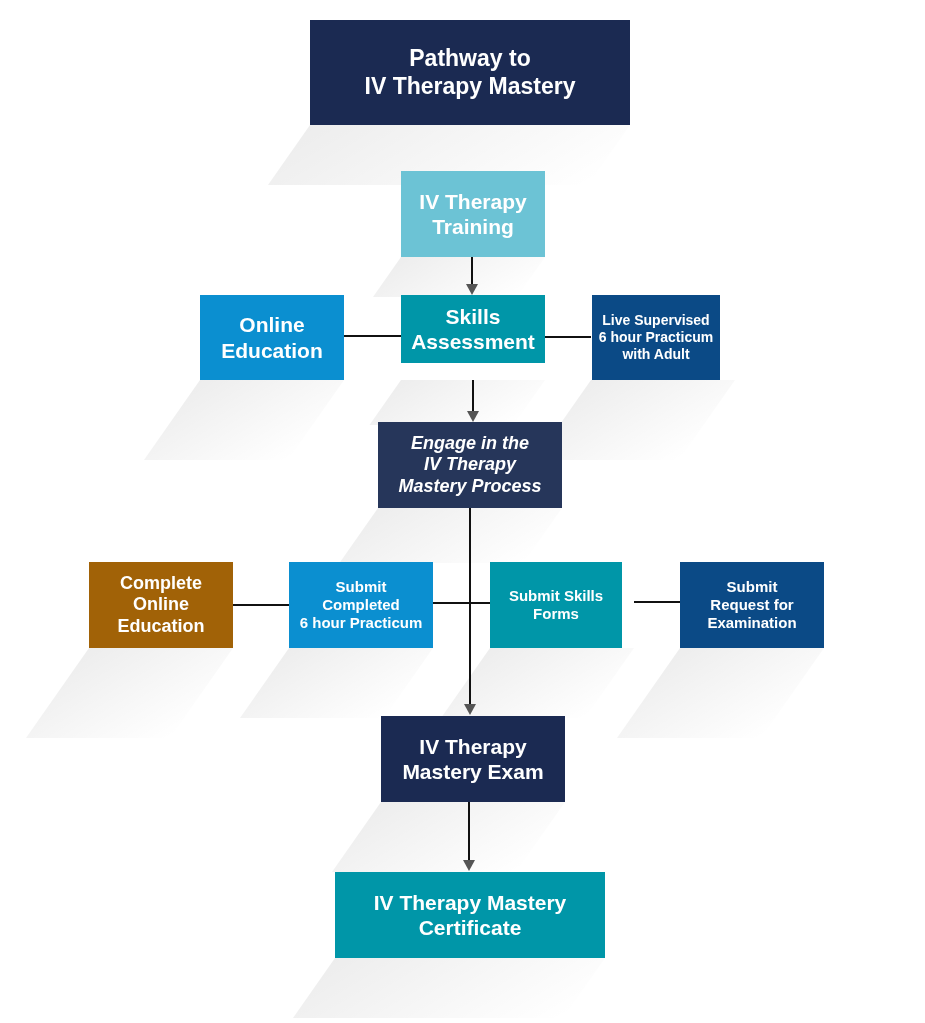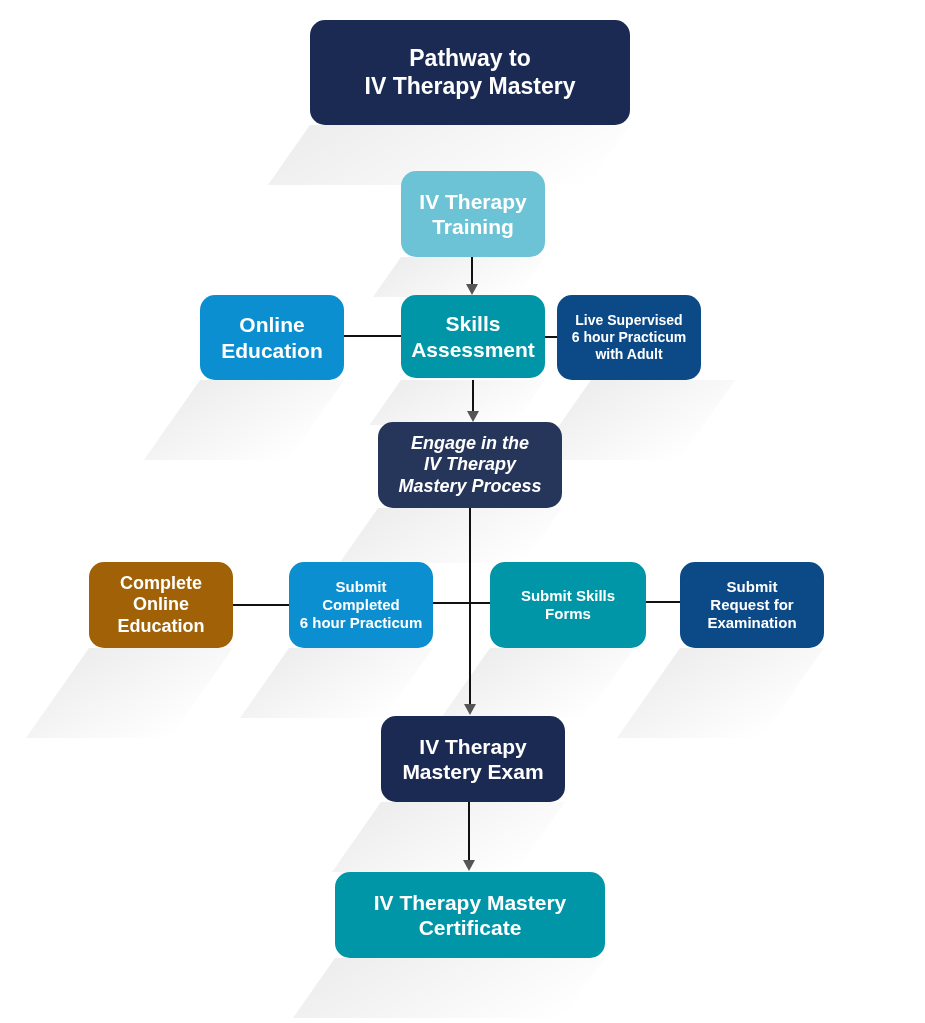--- a/index.html
+++ b/index.html
@@ -1,21 +1,21 @@
 <!DOCTYPE html>
 <html><head>
 <meta charset="utf-8">
 <style>
   html, body { margin:0; padding:0; }
   body { width:925px; height:1023px; background:#ffffff; position:relative; overflow:hidden;
          font-family:"Liberation Sans", sans-serif; }
   .shadow { position:absolute; background:linear-gradient(135deg, rgba(0,0,0,0.07), rgba(0,0,0,0)); 
             transform:skewX(-35deg); transform-origin:top left; pointer-events:none; }
   .node { position:absolute; display:flex; align-items:center; justify-content:center; text-align:center;
-          color:#ffffff; font-weight:bold; box-sizing:border-box; line-height:1.2; white-space:pre-line;border-radius:15px; }
+          color:#ffffff; font-weight:bold; box-sizing:border-box; line-height:1.2; white-space:pre-line; }
   .line { position:absolute; background:#111; }
   .arrow { position:absolute; width:0; height:0; border-left:6px solid transparent; border-right:6px solid transparent;
            border-top:11px solid #555; }
 </style>
 </head>
 <body>
 
 <div class="shadow" style="left:310px;top:125px;width:320px;height:60px;"></div>
 <div class="shadow" style="left:401px;top:257px;width:144px;height:40px;"></div>
 <div class="shadow" style="left:200px;top:380px;width:144px;height:80px;"></div>
@@ -45,40 +45,40 @@
 
 <div class="node" style="left:310px;top:20px;width:320px;height:105px;background:#1b2a52;font-size:23px;">Pathway to
 IV Therapy Mastery</div>
 
 <div class="node" style="left:401px;top:171px;width:144px;height:86px;background:#6cc3d5;font-size:21px;">IV Therapy
 Training</div>
 
 <div class="node" style="left:200px;top:295px;width:144px;height:85px;background:#0b8fd0;font-size:21px;">Online
 Education</div>
 
-<div class="node" style="left:401px;top:295px;width:144px;height:83px;background:#0096a8;font-size:21px;">Skills
+<div class="node" style="left:401px;top:295px;width:144px;height:68px;background:#0096a8;font-size:21px;">Skills
 Assessment</div>
 
-<div class="node" style="left:557px;top:295px;width:144px;height:85px;background:#0b4a86;font-size:14px;">Live Supervised
+<div class="node" style="left:592px;top:295px;width:128px;height:85px;background:#0b4a86;font-size:14px;">Live Supervised
 6 hour Practicum
 with Adult</div>
 
 <div class="node" style="left:378px;top:422px;width:184px;height:86px;background:#26365a;font-size:18px;font-style:italic;">Engage in the
 IV Therapy
 Mastery Process</div>
 
 <div class="node" style="left:89px;top:562px;width:144px;height:86px;background:#a16207;font-size:18px;">Complete
 Online
 Education</div>
 
 <div class="node" style="left:289px;top:562px;width:144px;height:86px;background:#0b8fd0;font-size:15px;">Submit
 Completed
 6 hour Practicum</div>
 
-<div class="node" style="left:490px;top:562px;width:156px;height:86px;background:#0096a8;font-size:15px;">Submit Skills
+<div class="node" style="left:490px;top:562px;width:132px;height:86px;background:#0096a8;font-size:15px;">Submit Skills
 Forms</div>
 
 <div class="node" style="left:680px;top:562px;width:144px;height:86px;background:#0b4a86;font-size:15px;">Submit
 Request for
 Examination</div>
 
 <div class="node" style="left:381px;top:716px;width:184px;height:86px;background:#1b2a52;font-size:21px;">IV Therapy
 Mastery Exam</div>
 
 <div class="node" style="left:335px;top:872px;width:270px;height:86px;background:#0096a8;font-size:21px;">IV Therapy Mastery

